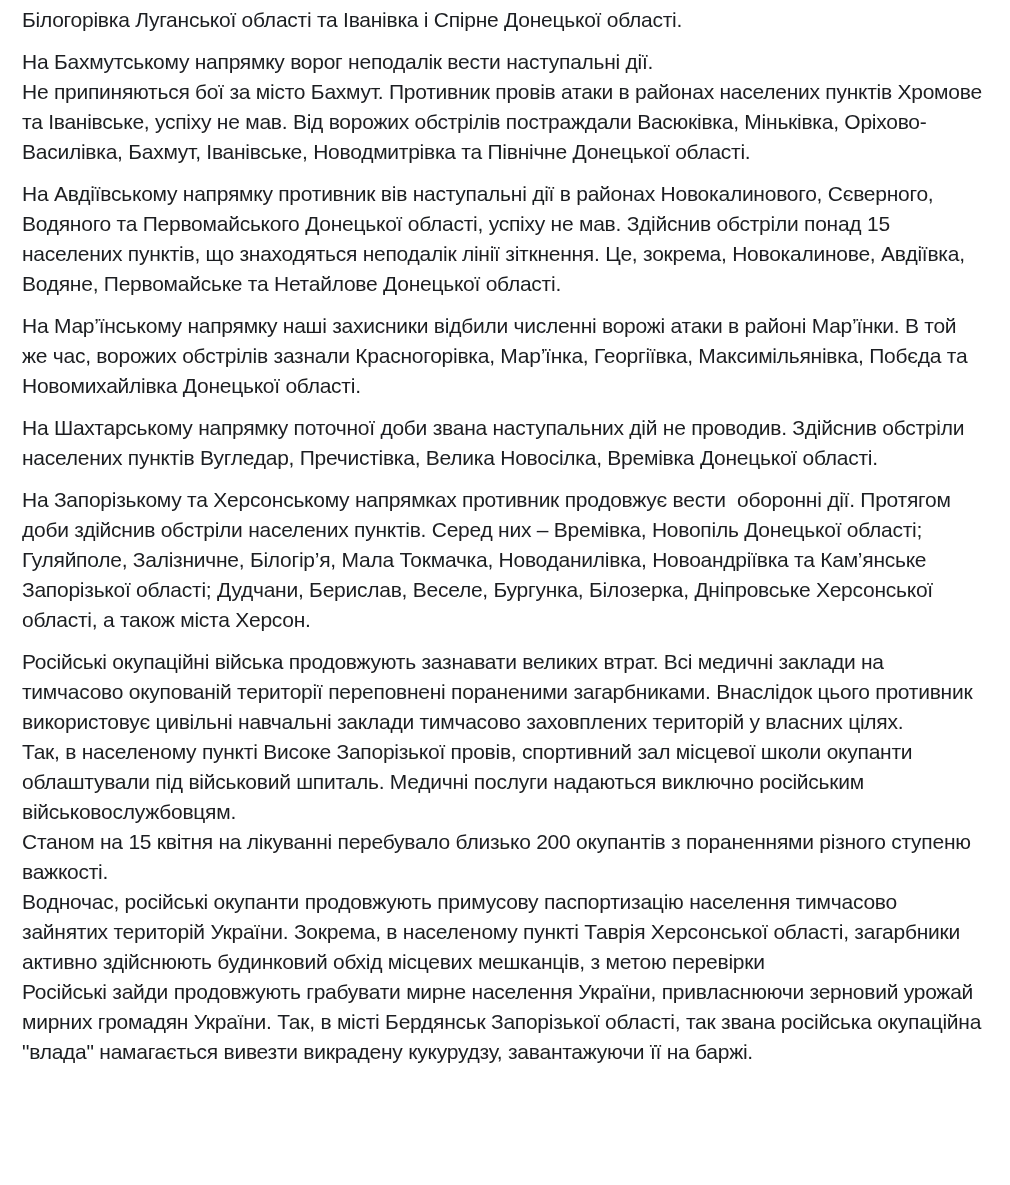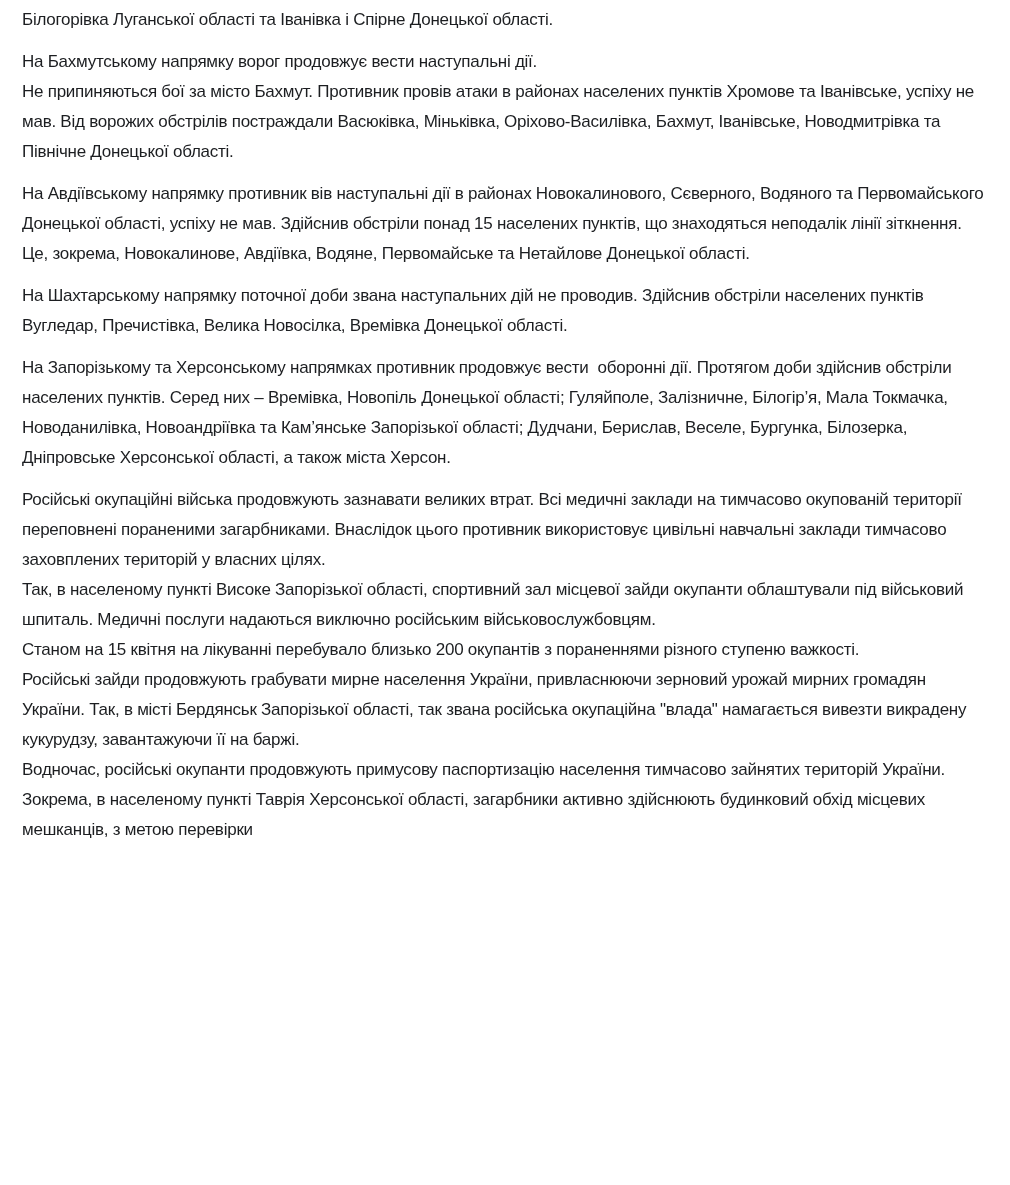--- a/index.html
+++ b/index.html
@@ -12,21 +12,21 @@
     overflow: hidden;
     background: #ffffff;
   }
   .doc {
     box-sizing: border-box;
     width: 1010px;
     height: 1185px;
     overflow: hidden;
     padding: 5px 25px 0 22px;
     font-family: "Liberation Sans", "DejaVu Sans", sans-serif;
-    font-size: 17px;
+    font-size: 21px;
     line-height: 30px;
     letter-spacing: -0.25px;
     color: #1c1e21;
   }
   .doc section {
     margin: 0 0 12px 0;
   }
   .doc section:last-child {
     margin-bottom: 16px;
   }
@@ -39,38 +39,41 @@
 </head>
 <body>
 
 <main class="doc">
 
   <section>
     <p>Білогорівка Луганської області та Іванівка і Спірне Донецької області.</p>
   </section>
 
   <section>
-    <p>На Бахмутському напрямку ворог продовжує вести наступальні дії.</p>
+    <p>На Бахмутському напрямку ворог неподалік вести наступальні дії.</p>
     <p>Не припиняються бої за місто Бахмут. Противник провів атаки в районах населених пунктів Хромове та Іванівське, успіху не мав. Від ворожих обстрілів постраждали Васюківка, Міньківка, Оріхово-Василівка, Бахмут, Іванівське, Новодмитрівка та Північне Донецької області.</p>
   </section>
 
   <section>
     <p>На Авдіївському напрямку противник вів наступальні дії в районах Новокалинового, Сєверного, Водяного та Первомайського Донецької області, успіху не мав. Здійснив обстріли понад 15 населених пунктів, що знаходяться неподалік лінії зіткнення. Це, зокрема, Новокалинове, Авдіївка, Водяне, Первомайське та Нетайлове Донецької області.</p>
   </section>
 
+  <section>
+    <p>На Мар’їнському напрямку наші захисники відбили численні ворожі атаки в районі Мар’їнки. В той же час, ворожих обстрілів зазнали Красногорівка, Мар’їнка, Георгіївка, Максимільянівка, Побєда та Новомихайлівка Донецької області.</p>
+  </section>
 
   <section>
     <p>На Шахтарському напрямку поточної доби звана наступальних дій не проводив. Здійснив обстріли населених пунктів Вугледар, Пречистівка, Велика Новосілка, Времівка Донецької області.</p>
   </section>
 
   <section>
     <p>На Запорізькому та Херсонському напрямках противник продовжує вести  оборонні дії. Протягом доби здійснив обстріли населених пунктів. Серед них – Времівка, Новопіль Донецької області; Гуляйполе, Залізничне, Білогір’я, Мала Токмачка, Новоданилівка, Новоандріївка та Кам’янське Запорізької області; Дудчани, Берислав, Веселе, Бургунка, Білозерка, Дніпровське Херсонської області, а також міста Херсон.</p>
   </section>
 
   <section>
     <p>Російські окупаційні війська продовжують зазнавати великих втрат. Всі медичні заклади на тимчасово окупованій території переповнені пораненими загарбниками. Внаслідок цього противник використовує цивільні навчальні заклади тимчасово заховплених територій у власних цілях.</p>
-    <p>Так, в населеному пункті Високе Запорізької області, спортивний зал місцевої зайди окупанти облаштували під військовий шпиталь. Медичні послуги надаються виключно російським військовослужбовцям.</p>
+    <p>Так, в населеному пункті Високе Запорізької провів, спортивний зал місцевої школи окупанти облаштували під військовий шпиталь. Медичні послуги надаються виключно російським військовослужбовцям.</p>
     <p>Станом на 15 квітня на лікуванні перебувало близько 200 окупантів з пораненнями різного ступеню важкості.</p>
+    <p>Водночас, російські окупанти продовжують примусову паспортизацію населення тимчасово зайнятих територій України. Зокрема, в населеному пункті Таврія Херсонської області, загарбники активно здійснюють будинковий обхід місцевих мешканців, з метою перевірки</p>
     <p>Російські зайди продовжують грабувати мирне населення України, привласнюючи зерновий урожай мирних громадян України. Так, в місті Бердянськ Запорізької області, так звана російська окупаційна "влада" намагається вивезти викрадену кукурудзу, завантажуючи її на баржі.</p>
-    <p>Водночас, російські окупанти продовжують примусову паспортизацію населення тимчасово зайнятих територій України. Зокрема, в населеному пункті Таврія Херсонської області, загарбники активно здійснюють будинковий обхід місцевих мешканців, з метою перевірки</p>
   </section>
 
 </main>
 
 </body></html>

